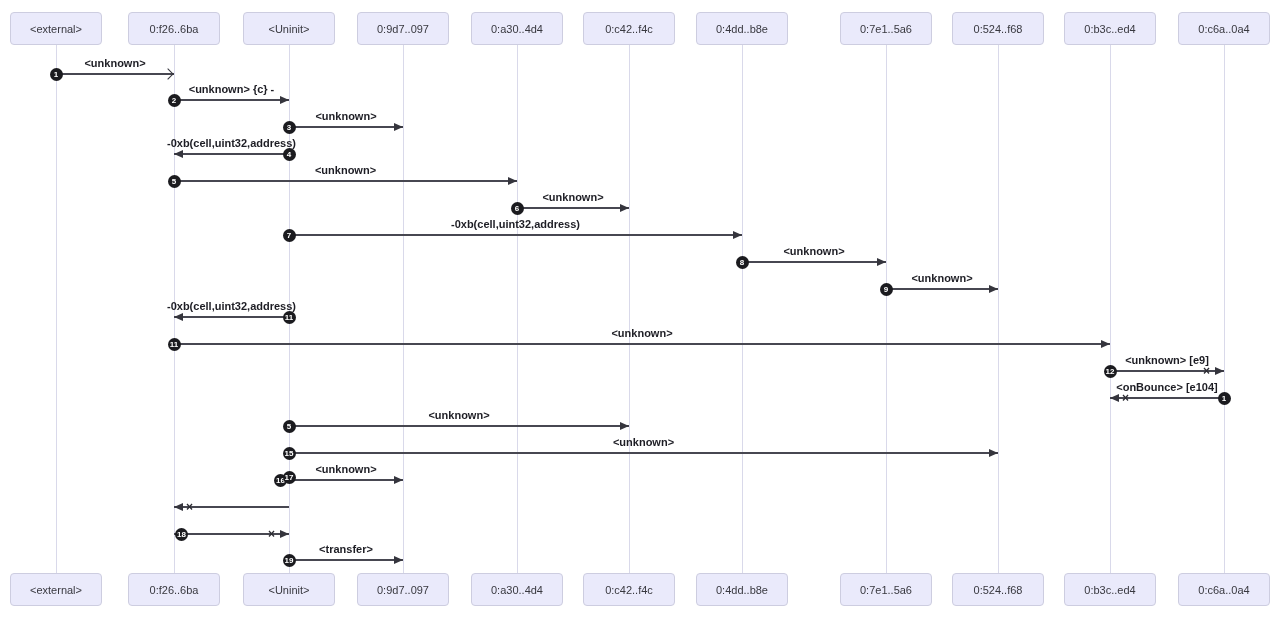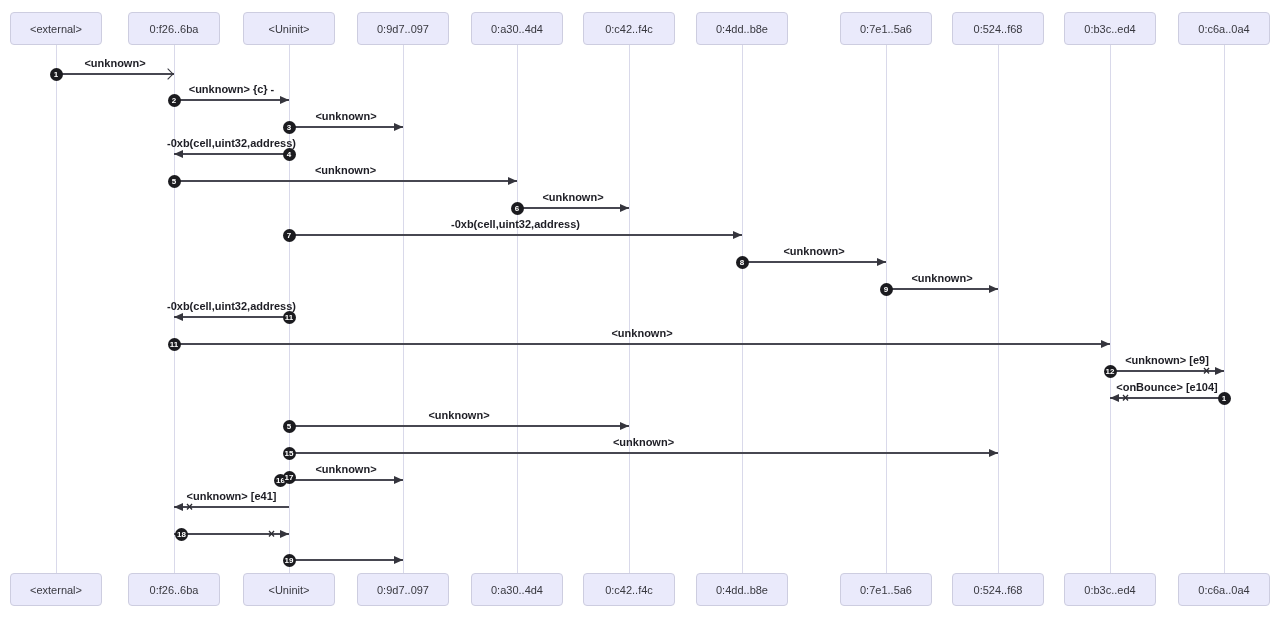--- a/index.html
+++ b/index.html
@@ -190,21 +190,21 @@
     <div class="badge" style="left: 282.5px; top: 446.5px;">15</div>
     <div class="mlabel" style="left: 493.5px; top: 436px;">&lt;unknown&gt;</div>
     <div class="msg-line" style="left: 289px; top: 479.25px; width: 114px;"></div>
     <div class="arrow-right" style="left: 394px; top: 475.5px;"></div>
     <div class="badge" style="left: 274px; top: 473.5px;">16</div>
     <div class="mlabel" style="left: 196px; top: 463px;">&lt;unknown&gt;</div>
     <div class="msg-line" style="left: 174px; top: 506.25px; width: 115px;"></div>
     <div class="arrow-left" style="left: 174px; top: 502.5px;"></div>
     <div class="xmark" style="left: 186px; top: 501px;">×</div>
     <div class="badge" style="left: 282.5px; top: 471px;">17</div>
-    <div class="mlabel" style="left: 81.5px; top: 490px;">&lt;unknown&gt; [e41]</div>
     <div class="msg-line" style="left: 174px; top: 533.25px; width: 115px;"></div>
     <div class="arrow-right" style="left: 280px; top: 529.5px;"></div>
     <div class="xmark" style="left: 268px; top: 528px;">×</div>
     <div class="badge" style="left: 175px; top: 527.5px;">18</div>
     <div class="msg-line" style="left: 289px; top: 559.25px; width: 114px;"></div>
     <div class="arrow-right" style="left: 394px; top: 555.5px;"></div>
     <div class="badge" style="left: 282.5px; top: 553.5px;">19</div>
+    <div class="mlabel" style="left: 196px; top: 543px;">&lt;transfer&gt;</div>
   </div>
 
 </body></html>

